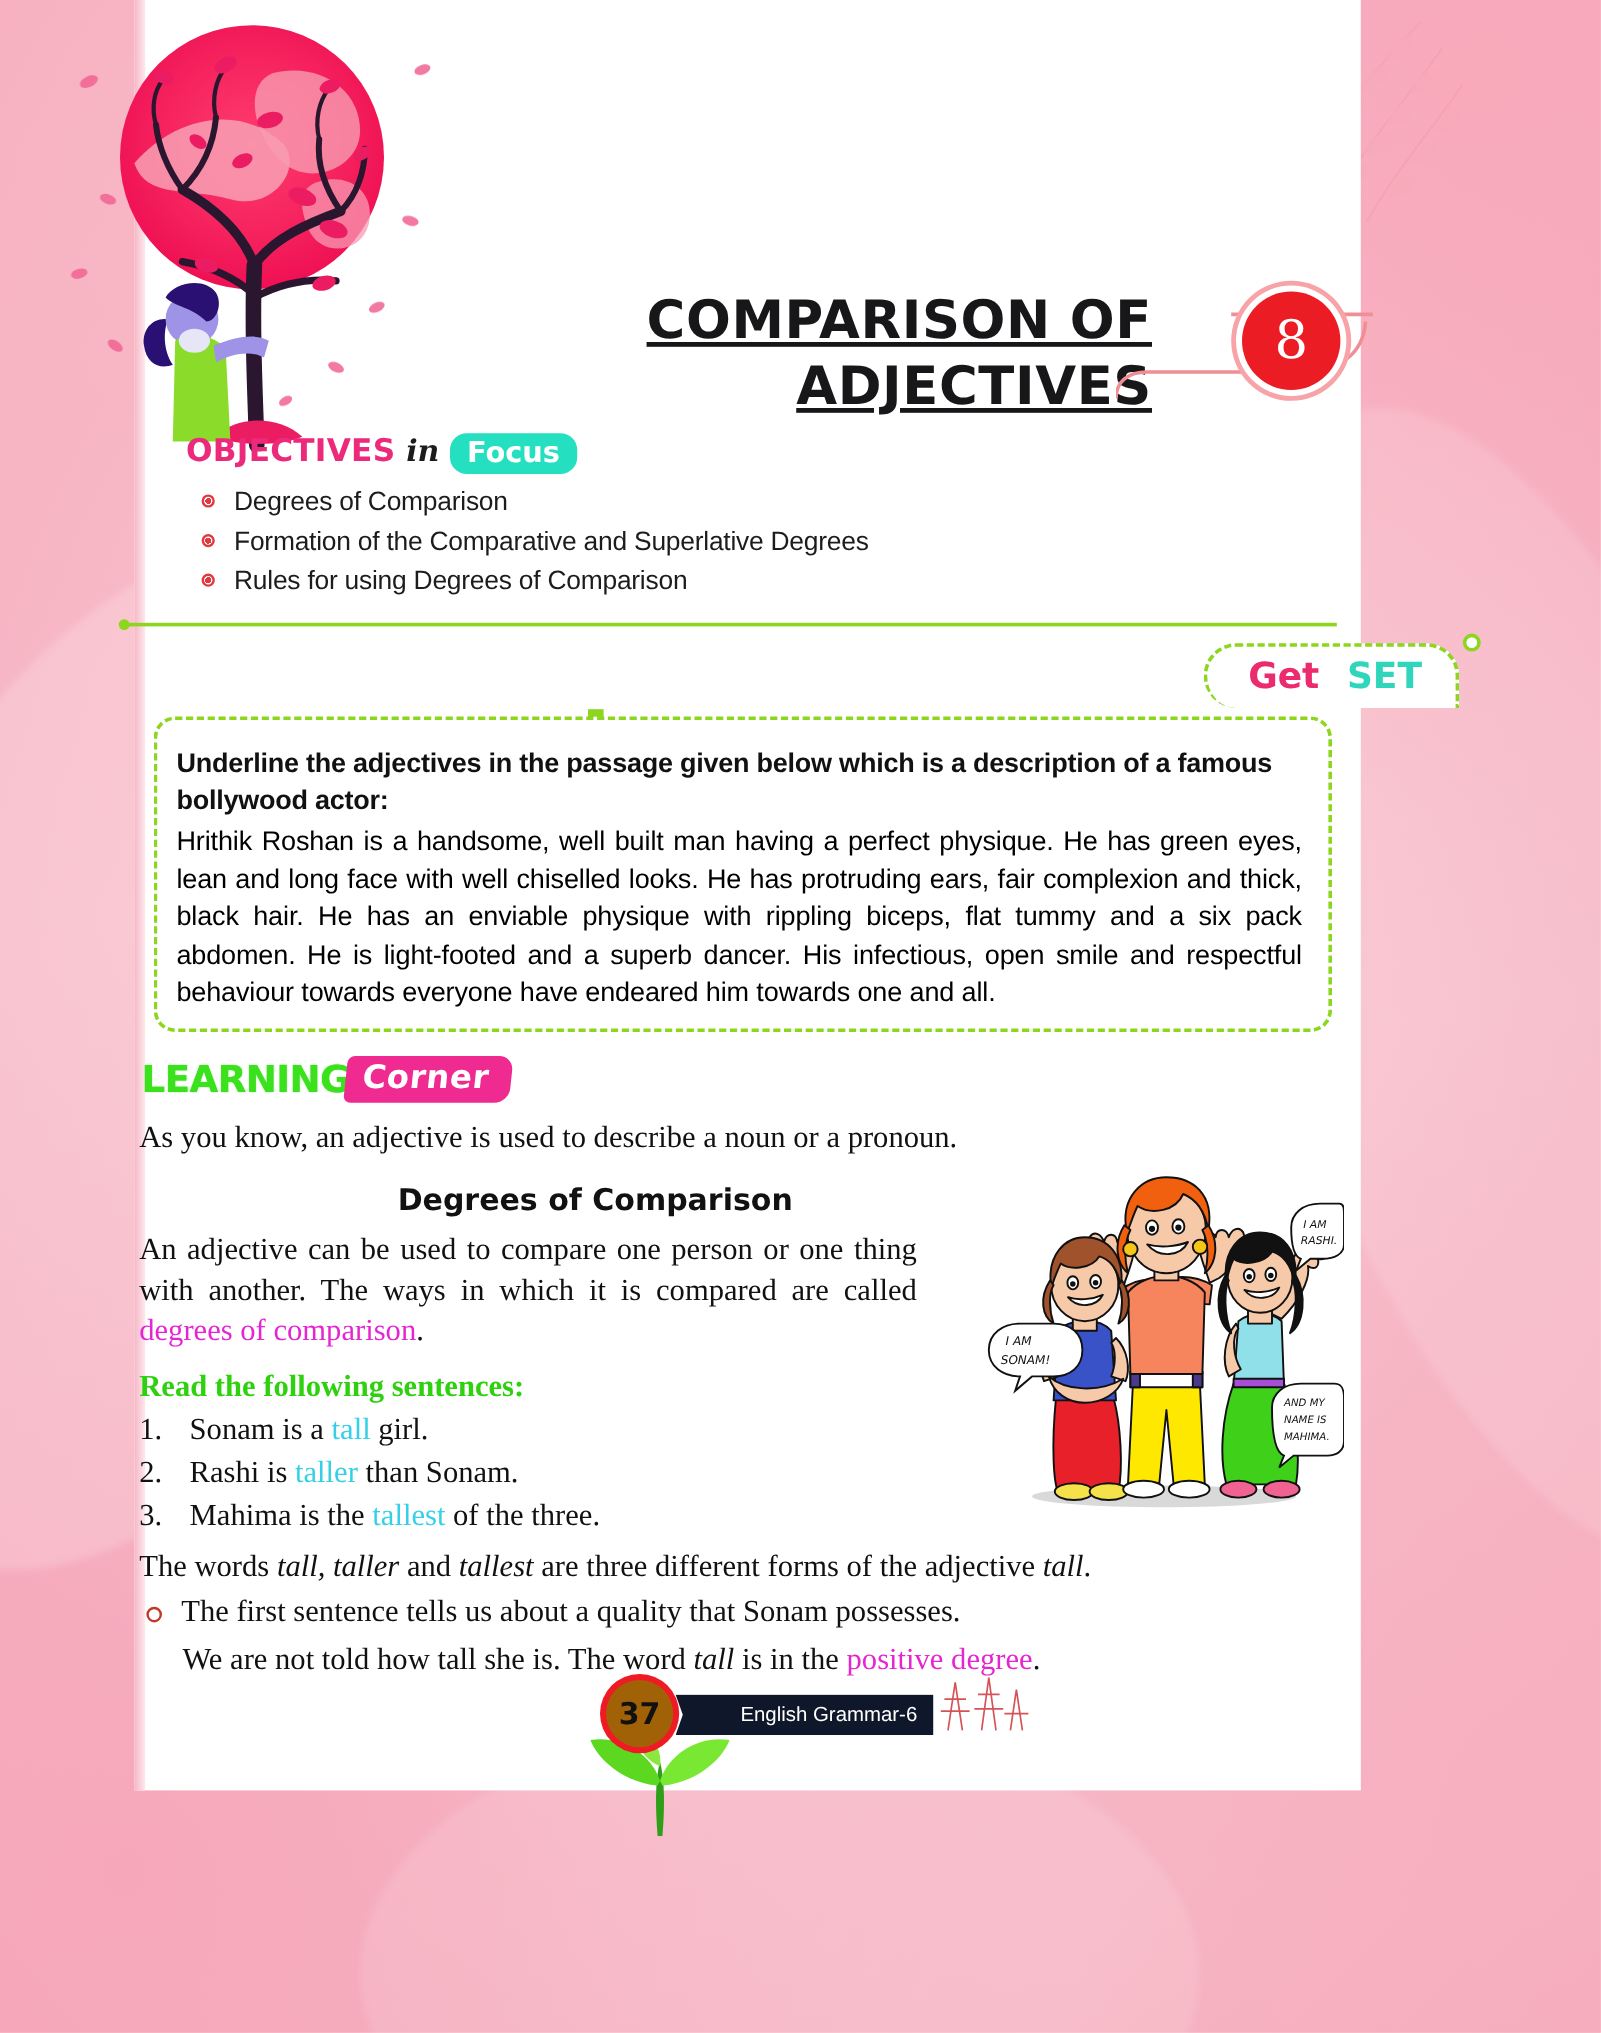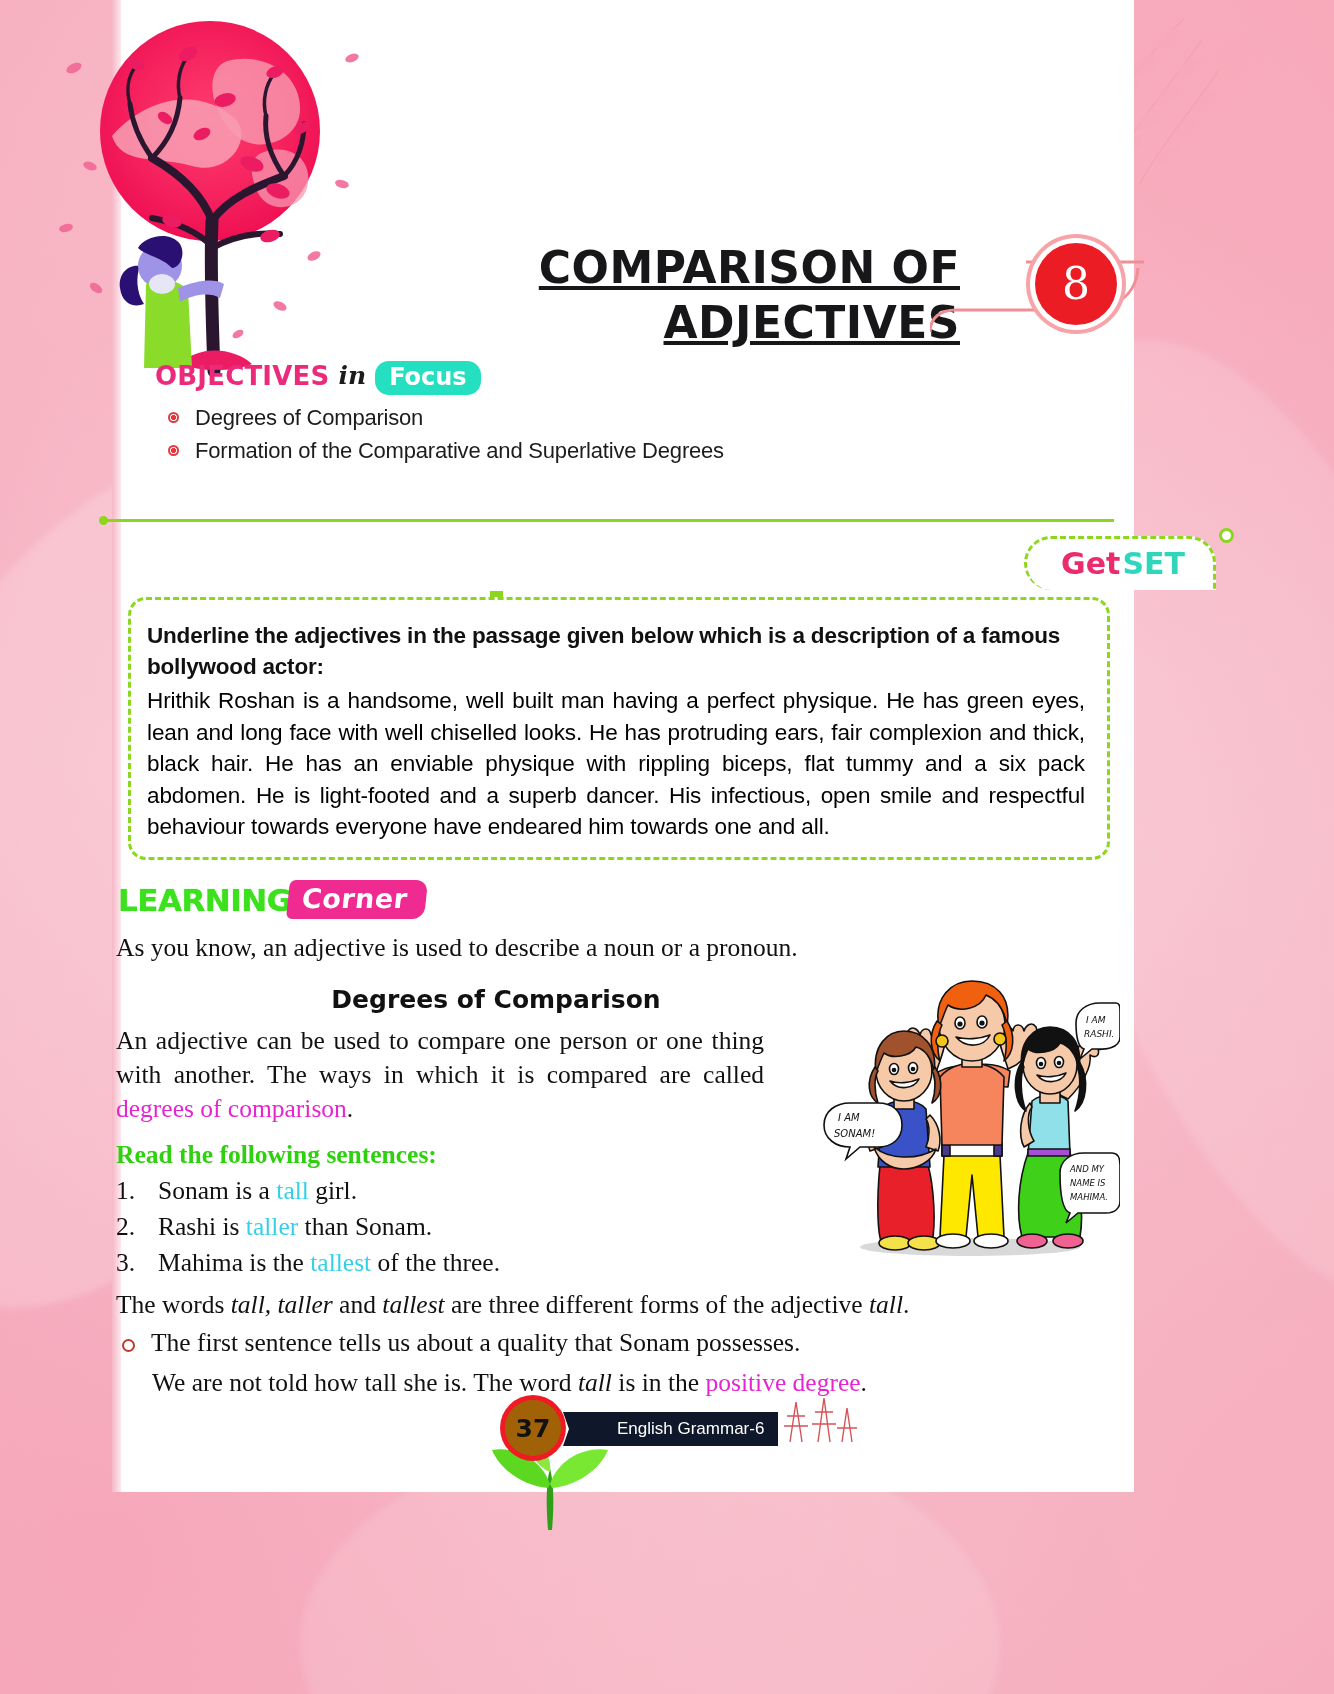--- a/index.html
+++ b/index.html
@@ -175,21 +175,21 @@
 
   
   .getset-tab {
     position: absolute;
     right: 118px; top: 536px;
     padding: 7px 28px 9px 34px;
     border: 3px dashed #8cd61e;
     border-radius: 34px 34px 0 34px;
     border-bottom: none;
     background: #fff;
-    display: flex; gap: 2px; align-items: baseline;
+    display: flex; gap: 23px; align-items: baseline;
   }
   .getset-tab .g1 {
     font-family: "DejaVu Sans", sans-serif;
     font-weight: 700; font-size: 30px; color: #ec2a6e;
   }
   .getset-tab .g2 {
     font-family: "DejaVu Sans", sans-serif;
     font-weight: 700; font-size: 30px; color: #2fd6bb; text-align: center;
   }
   .getset-dot {
@@ -516,20 +516,24 @@
 </div>
 
 <div class="objectives-list">
   <div class="obj-item">
     <span class="obj-bullet"></span>
     <span class="obj-text">Degrees of Comparison</span>
   </div>
   <div class="obj-item">
     <span class="obj-bullet"></span>
     <span class="obj-text">Formation of the Comparative and Superlative Degrees</span>
+  </div>
+  <div class="obj-item">
+    <span class="obj-bullet"></span>
+    <span class="obj-text">Rules for using Degrees of Comparison</span>
   </div>
 </div>
 
 <div class="green-rule"></div>
 
 <div class="getset-dot"></div>
 <div class="getset-tab">
   <span class="g1">Get</span>
   <span class="g2">SET</span>
 </div>

